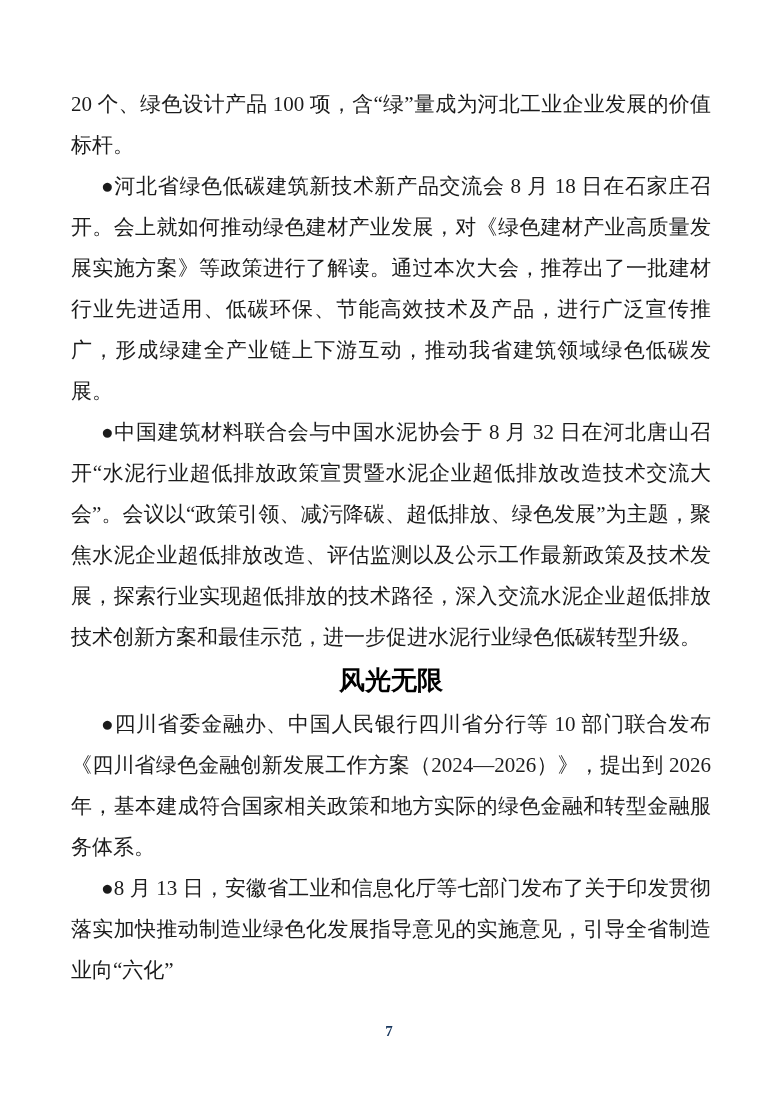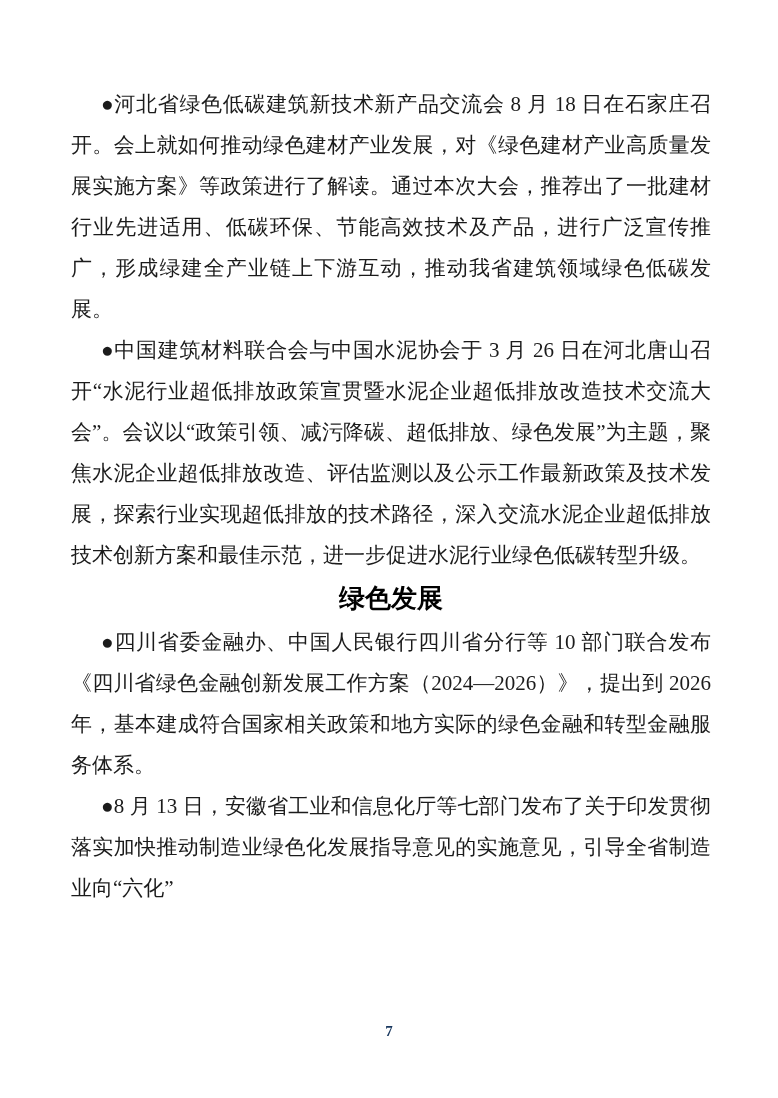--- a/index.html
+++ b/index.html
@@ -45,27 +45,28 @@
     color: #17365d;
     font-size: 15px;
     font-weight: bold;
     font-family: "Liberation Serif", "DejaVu Serif", serif;
   }
 </style>
 </head>
 <body>
 
 <div class="doc">
+  <p class="para">20 个、绿色设计产品 100 项，含“绿”量成为河北工业企业发展的价值标杆。</p>
 
 
   <p class="para indent">●河北省绿色低碳建筑新技术新产品交流会 8 月 18 日在石家庄召开。会上就如何推动绿色建材产业发展，对《绿色建材产业高质量发展实施方案》等政策进行了解读。通过本次大会，推荐出了一批建材行业先进适用、低碳环保、节能高效技术及产品，进行广泛宣传推广，形成绿建全产业链上下游互动，推动我省建筑领域绿色低碳发展。</p>
 
-  <p class="para indent">●中国建筑材料联合会与中国水泥协会于 3 月 26 日在河北唐山召开“水泥行业超低排放政策宣贯暨水泥企业超低排放改造技术交流大会”。会议以“政策引领、减污降碳、超低排放、绿色发展”为主题，聚焦水泥企业超低排放改造、评估监测以及公示工作最新政策及技术发展，探索行业实现超低排放的技术路径，深入交流水泥企业超低排放技术创新方案和最佳示范，进一步促进水泥行业绿色低碳转型升级。</p>
+  <p class="para indent">●中国建筑材料联合会与中国水泥协会于 8 月 32 日在河北唐山召开“水泥行业超低排放政策宣贯暨水泥企业超低排放改造技术交流大会”。会议以“政策引领、减污降碳、超低排放、绿色发展”为主题，聚焦水泥企业超低排放改造、评估监测以及公示工作最新政策及技术发展，探索行业实现超低排放的技术路径，深入交流水泥企业超低排放技术创新方案和最佳示范，进一步促进水泥行业绿色低碳转型升级。</p>
 
-  <h2 class="heading">绿色发展</h2>
+  <h2 class="heading">风光无限</h2>
 
   <p class="para indent">●四川省委金融办、中国人民银行四川省分行等 10 部门联合发布《四川省绿色金融创新发展工作方案（2024—2026）》，提出到 2026 年，基本建成符合国家相关政策和地方实际的绿色金融和转型金融服务体系。</p>
 
   <p class="para indent">●8 月 13 日，安徽省工业和信息化厅等七部门发布了关于印发贯彻落实加快推动制造业绿色化发展指导意见的实施意见，引导全省制造业向“六化”</p>
 </div>
 
 <div class="footer">
   <span class="page-number">7</span>
 </div>
 

